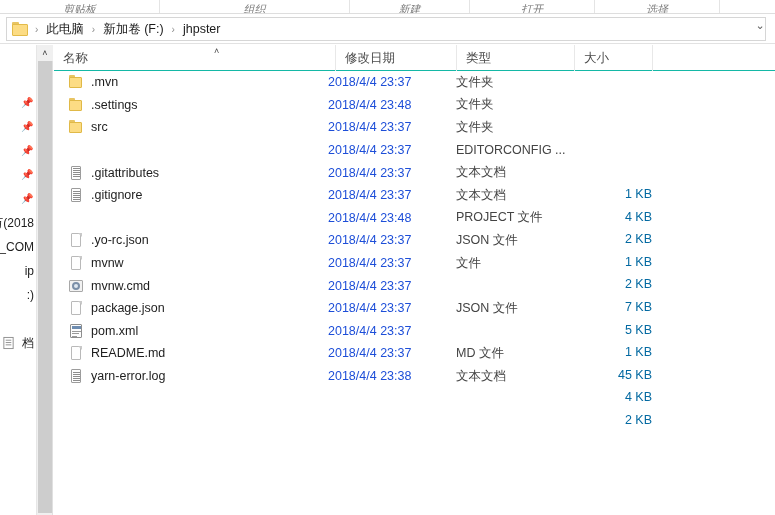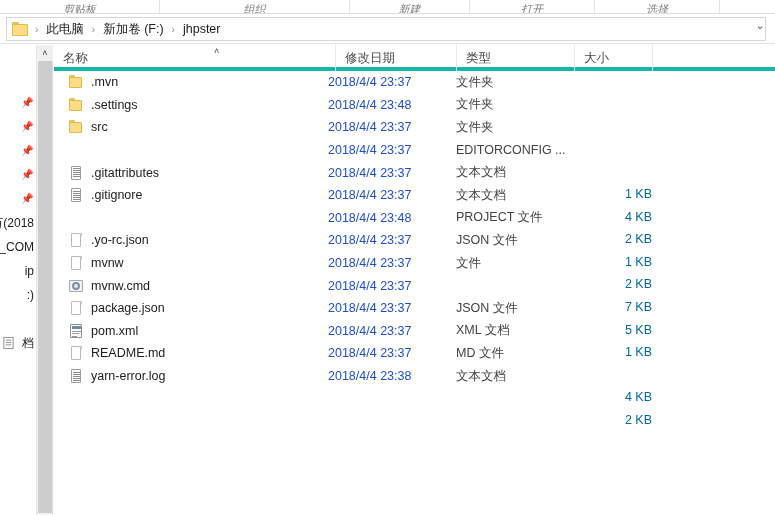--- a/index.html
+++ b/index.html
@@ -115,21 +115,21 @@
     font-size: 9px; color: #3c3c3c;
   }
   .nav-scroll-thumb {
     position: absolute; left: 1px; top: 16px; width: 14px; height: 452px;
     background: #cdcdcd;
   }
 
   
   .colheaders {
     position: absolute; left: 54px; top: 45px; width: 721px; height: 26px;
-    background: #ffffff; border-bottom: 4px solid #14b8a6;
+    background: #ffffff; border-bottom: 1px solid #14b8a6;
   }
   .colh {
     position: absolute; top: 0; height: 26px;
     display: flex; align-items: center;
     font-size: 12.5px; color: #4a4a4a;
     border-left: 1px solid #e8e8e8;
     padding-left: 9px;
     white-space: nowrap;
   }
   .colh:first-of-type { border-left: none; }
@@ -453,21 +453,21 @@
             <span class="icn icn-xml">
               <span class="page"></span>
               <span class="bar"></span>
               <span class="l1"></span>
               <span class="l2"></span>
               <span class="l3"></span>
             </span>
             <span class="name-label">pom.xml</span>
           </div>
           <div class="cell c-date">2018/4/4 23:37</div>
-          <div class="cell c-type">XML 文档</div>
+          <div class="cell c-size">45 KB</div>
         </div>
         <div class="row">
           <div class="cell c-name">
             <span class="icn icn-file">
               <span class="page"></span>
               <span class="fold"></span>
             </span>
             <span class="name-label">README.md</span>
           </div>
           <div class="cell c-date">2018/4/4 23:37</div>

